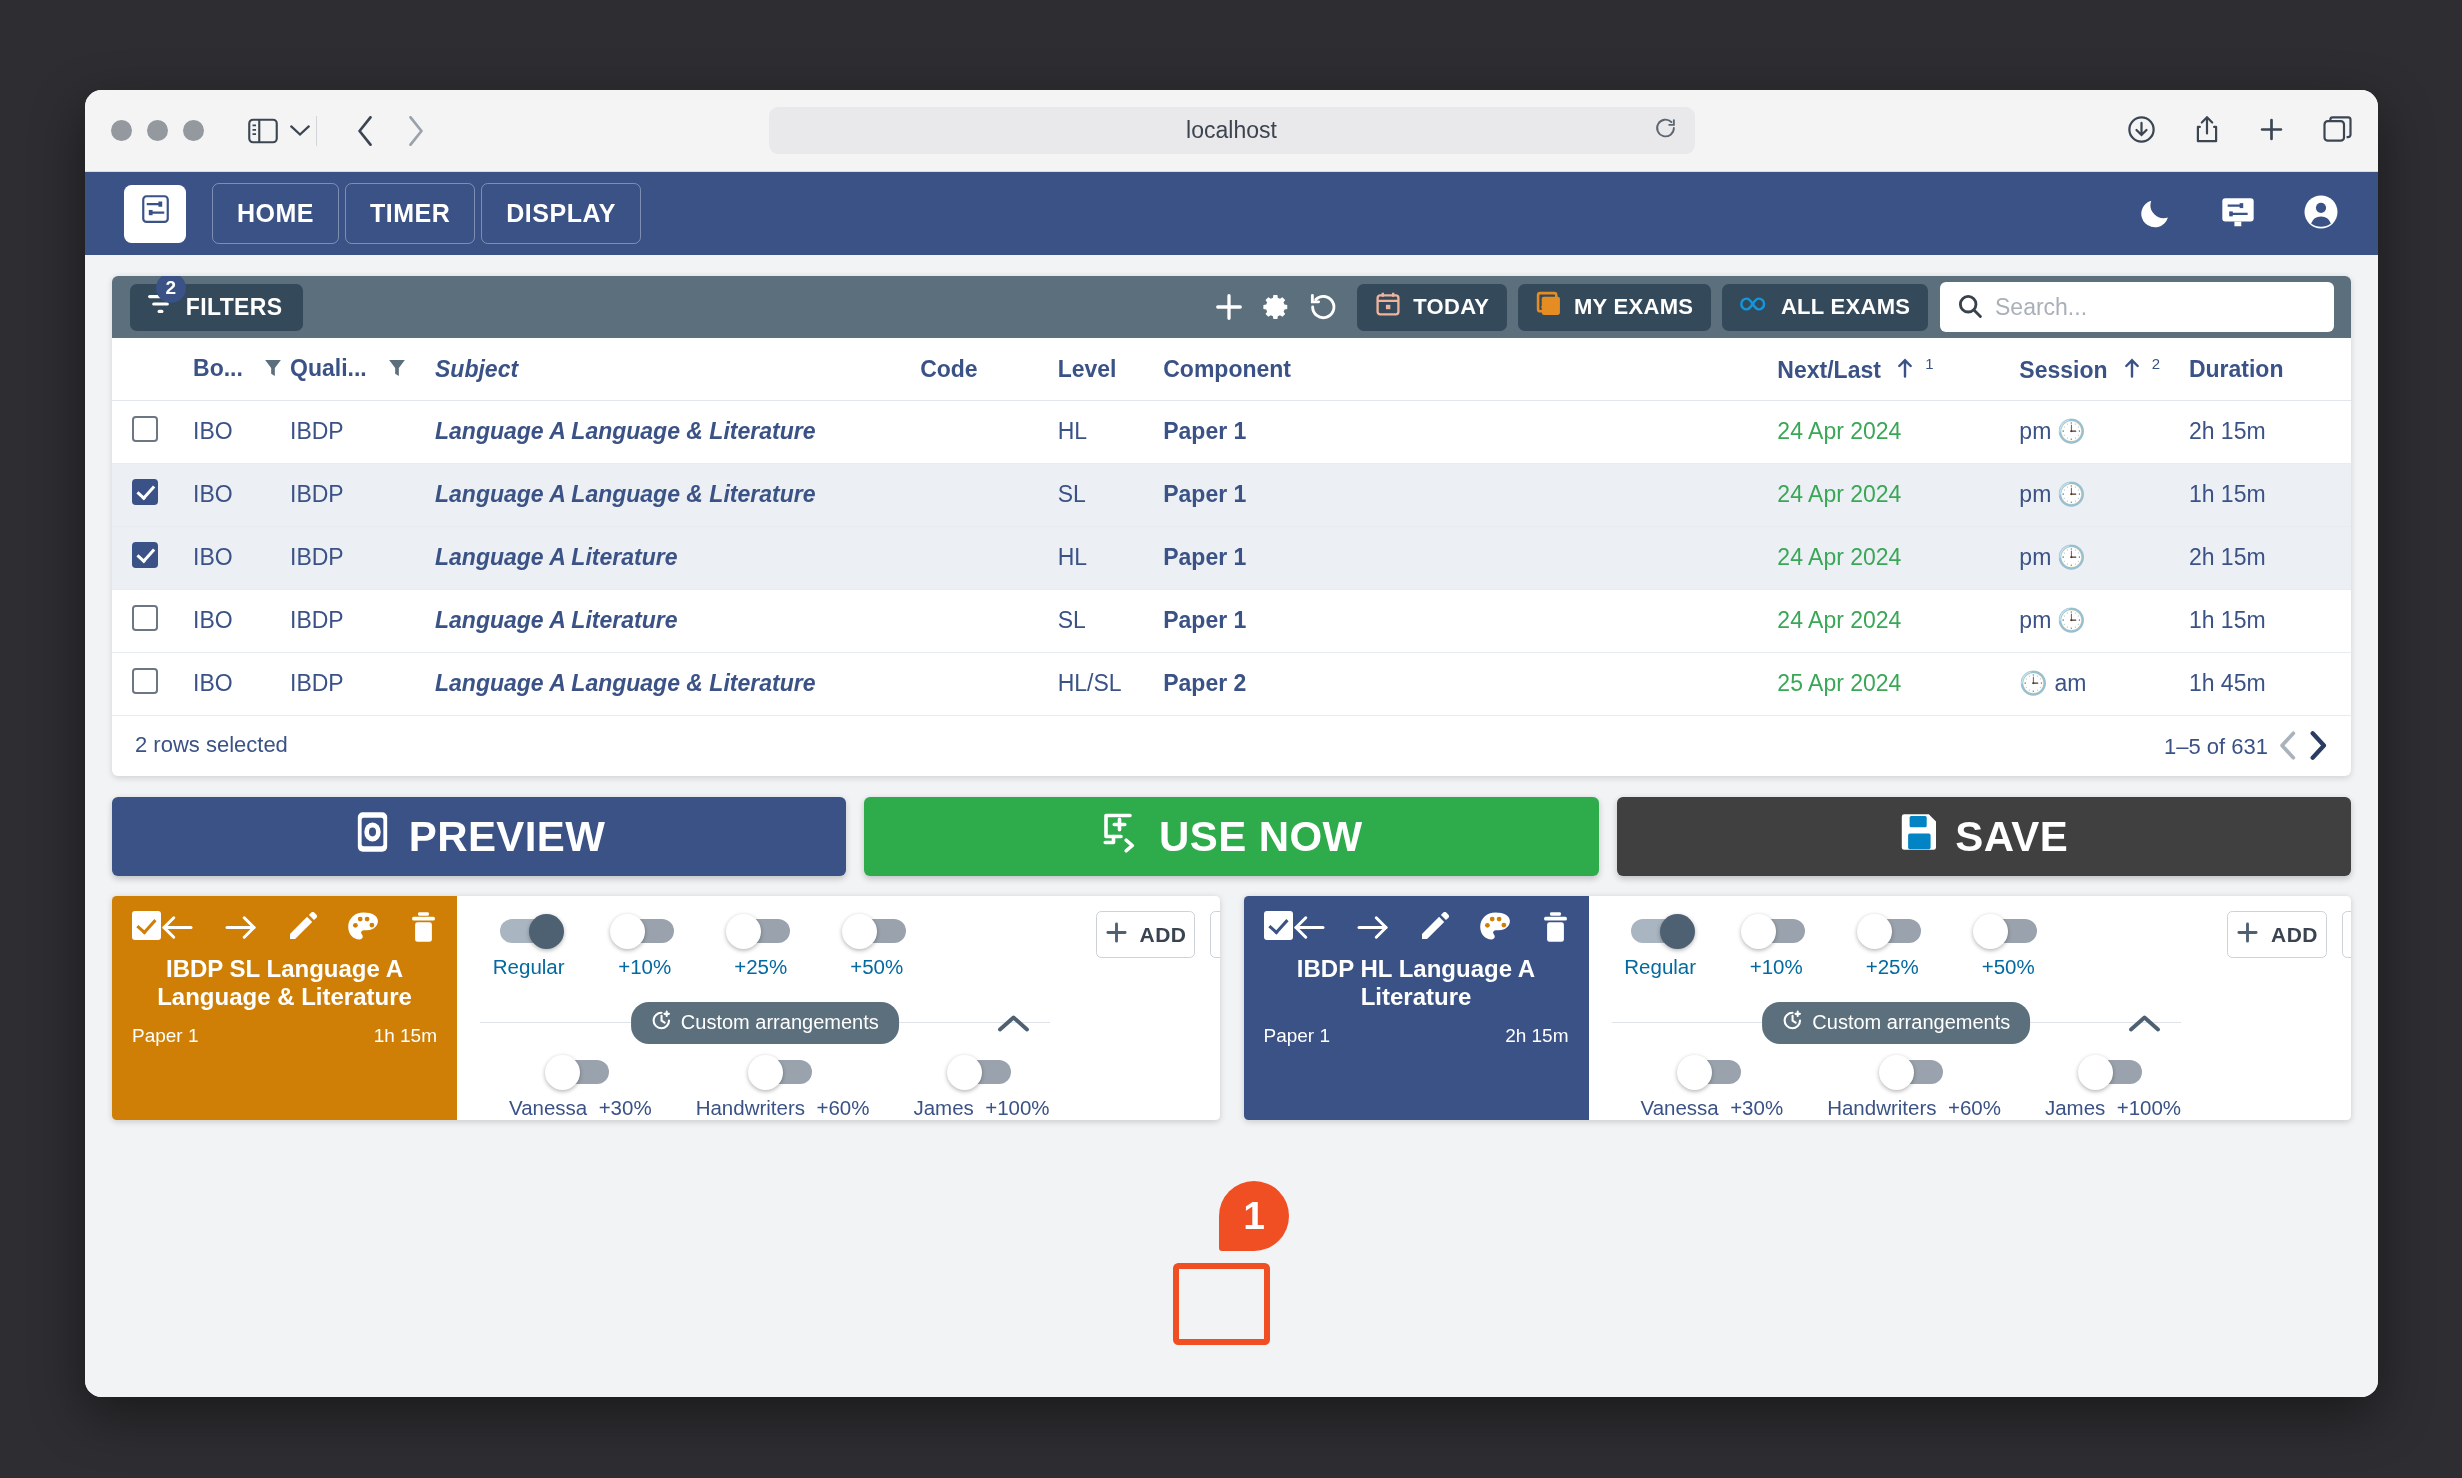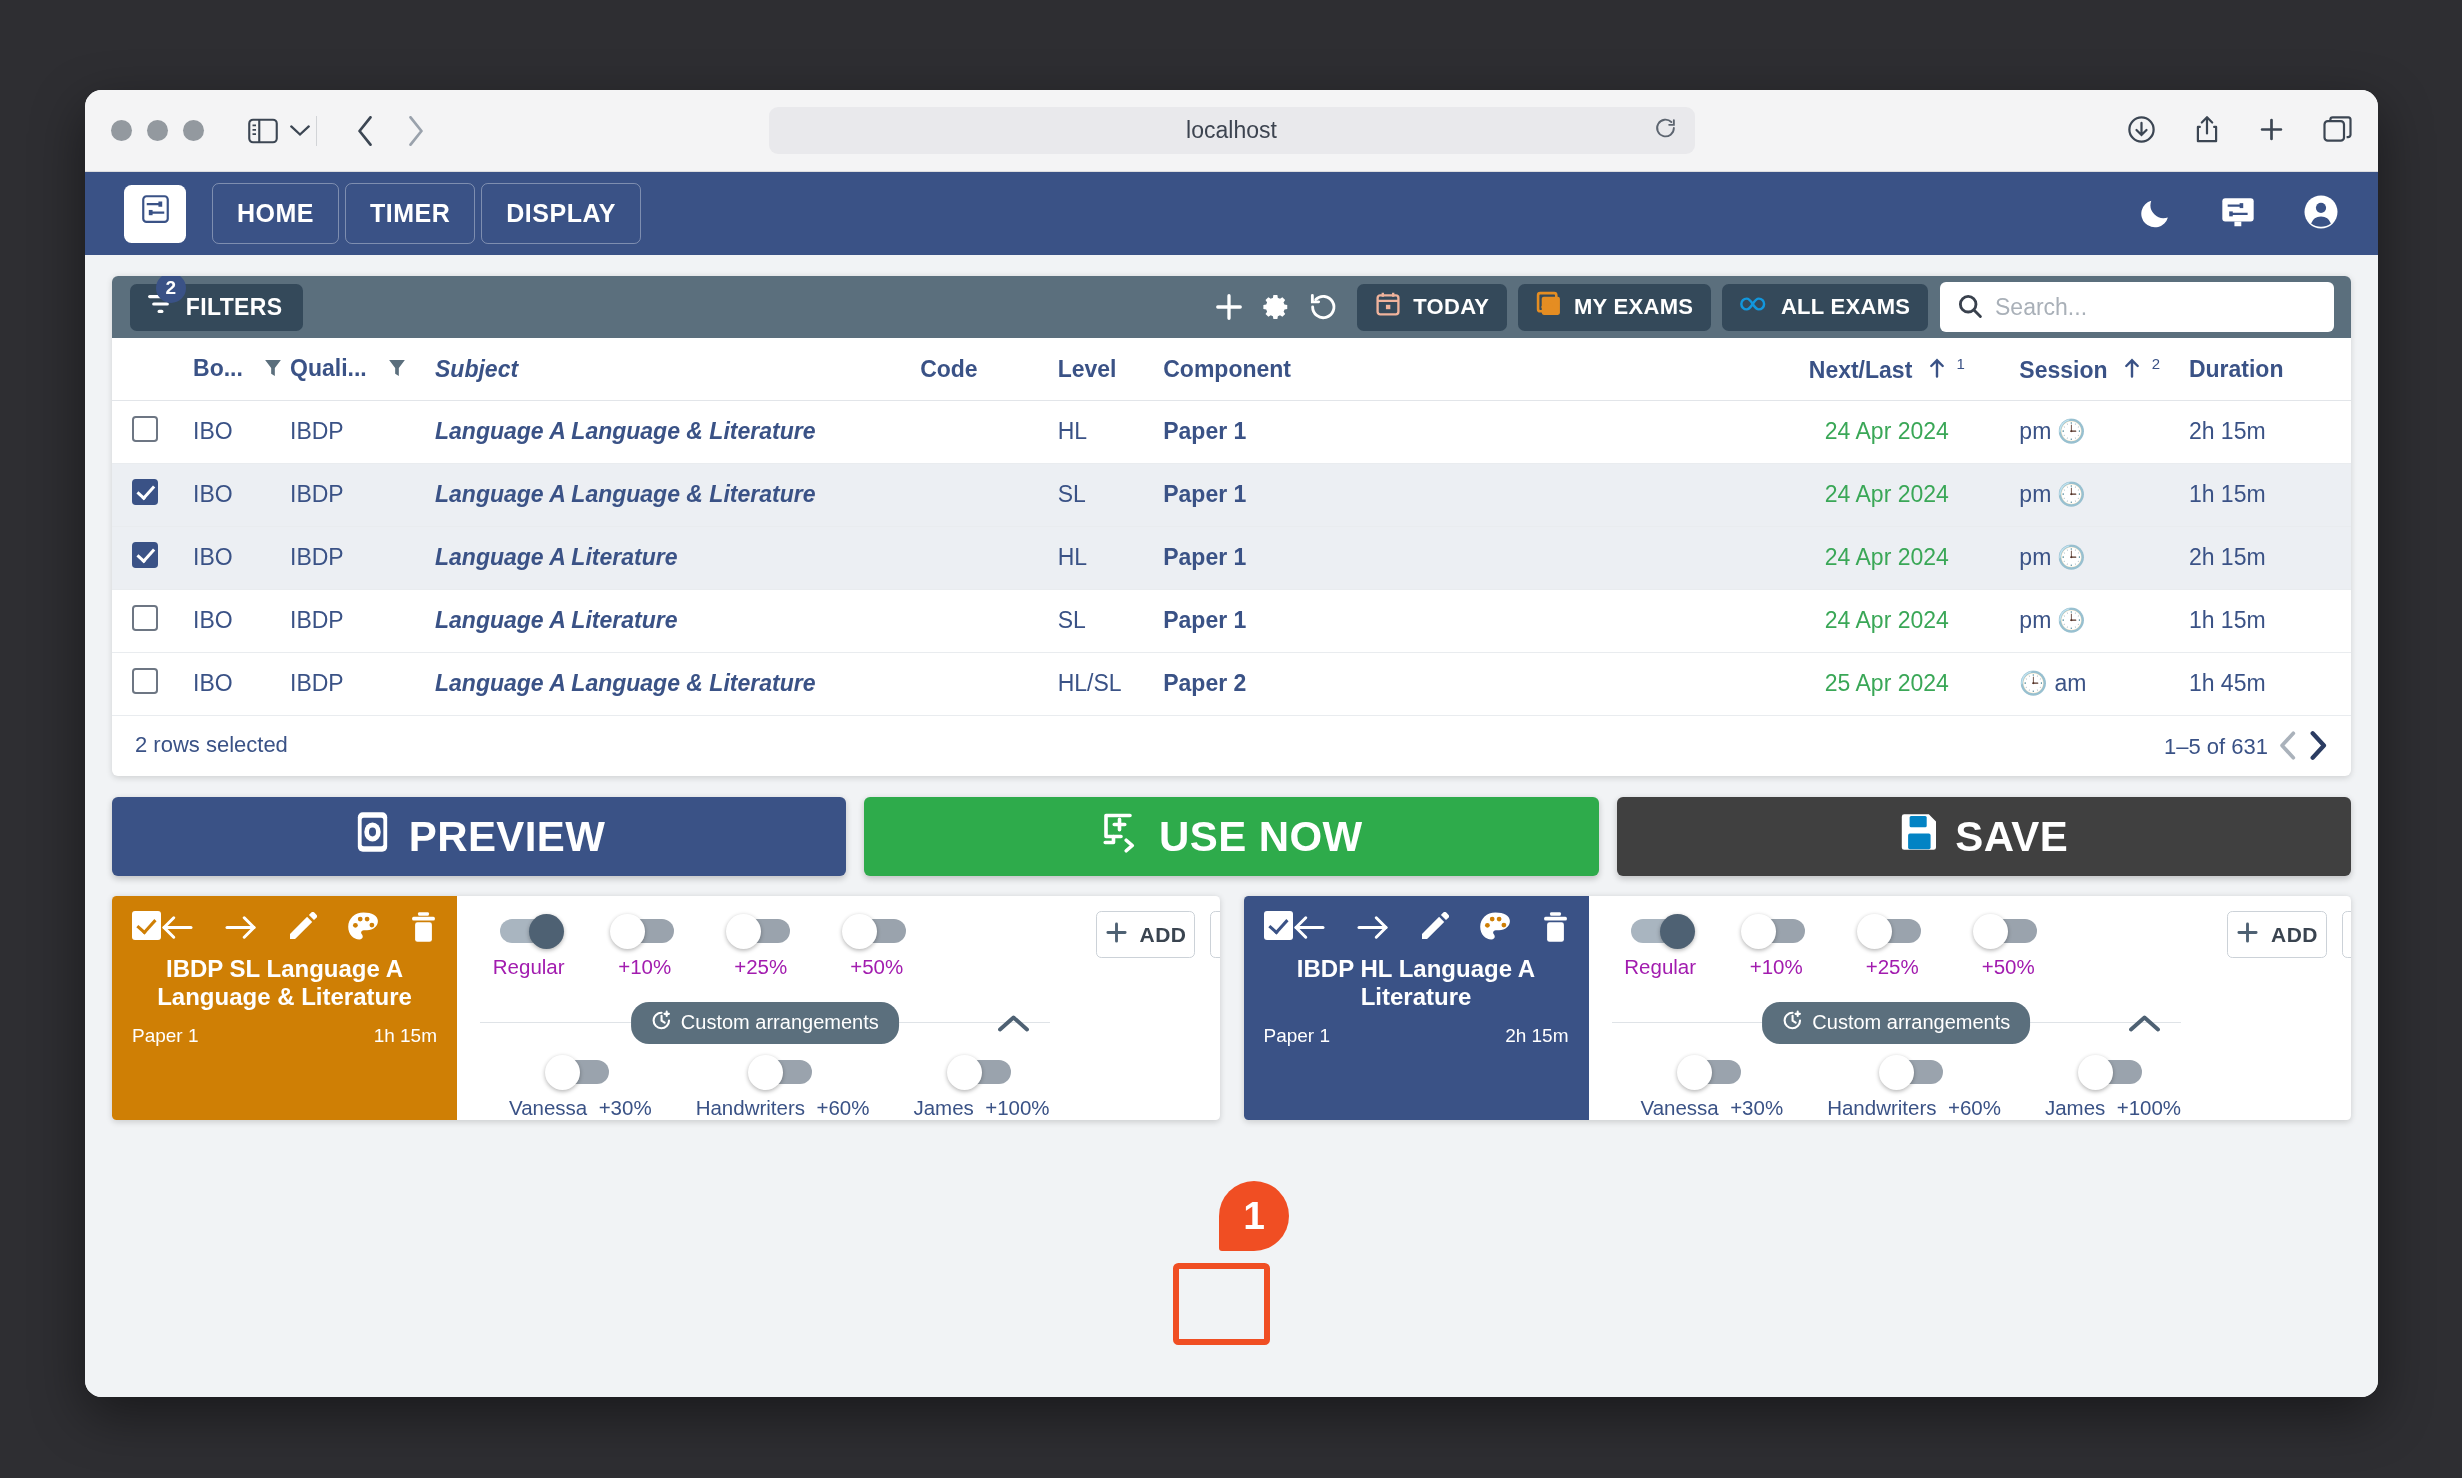--- a/index.html
+++ b/index.html
@@ -116,21 +116,21 @@
     content: ""; position: absolute; left: 6.8px; top: 1.5px; width: 6.8px; height: 13.6px;
     border: solid #fff; border-width: 0 3px 3px 0; transform: rotate(42deg);
   }
   .c-chk  { width: 76px; padding-left: 20px !important; }
   .c-bo   { width: 91px; }
   .c-qual { width: 136px; }
   .c-sub  { width: 455px; font-style: italic; }
   .c-code { width: 129px; }
   .c-lvl  { width: 99px; }
   .c-comp { width: 576px; }
-  .c-next { width: 227px; text-align: center; padding-right: 23px !important; }
+  .c-next { width: 227px; text-align: left; padding-right: 23px !important; }
   .c-sess { width: 159px; }
   .c-dur  { width: 152px; }
   .green { color: #3aa757; }
   .tfoot {
     display: flex; align-items: center; padding: 15px 23px 16.7px 23px;
     font-size: 22px; color: #3a5286;
   }
   .pager { margin-left: auto; display: flex; align-items: flex-end; gap: 10px; }
   .pg-arrow { background:none; border:none; cursor:pointer; display:flex; }
 
@@ -167,21 +167,21 @@
   .card-body { background: #fff; padding: 23px 23px 0 23px; flex: 1; position: relative; }
   .toggles { display: flex; gap: 52px; padding-left: 16.7px; }
   .tg { display: flex; flex-direction: column; align-items: center; width: 64px; }
   .sw { width: 58px; height: 24px; border-radius: 12px; position: relative; cursor: pointer; }
   .sw .track { position:absolute; left:0; top:0; width:100%; height:100%; border-radius:12px; background:#9aa3ad; }
   .sw .thumb { position:absolute; top:-5.3px; width:35px; height:35px; border-radius:50%;
                background:#fff; box-shadow:0 1.5px 4.5px rgba(0,0,0,.3); }
   .sw.off .thumb { left: -6px; }
   .sw.on  .thumb { right: -6px; background: #4e6173; }
   .sw.on  .track { background: #a9b5c0; }
-  .tg .lbl { margin-top: 12px; font-size: 20.5px; color: #a21caf; white-space: nowrap; }
+  .tg .lbl { margin-top: 12px; font-size: 20.5px; color: #0369a1; white-space: nowrap; }
 
   .divider-row { position: relative; margin: 23px 0 0 0; height: 41px; }
   .divider-row .line { position: absolute; top: 20px; left: 0; right: 0; height: 0.8px; background: #dfe3e7; }
   .custom-chip {
     position: absolute; left: 50%; transform: translateX(-50%); top: 0;
     background: #5b6f7d; color: #fff; border-radius: 18px; padding: 7.6px 20px;
     display: flex; align-items: center; gap: 9px; font-size: 20px; white-space: nowrap;
   }
   .collapse-btn {
     position: absolute; right: 9px; top: -4.5px; width: 55px; height: 52px;

